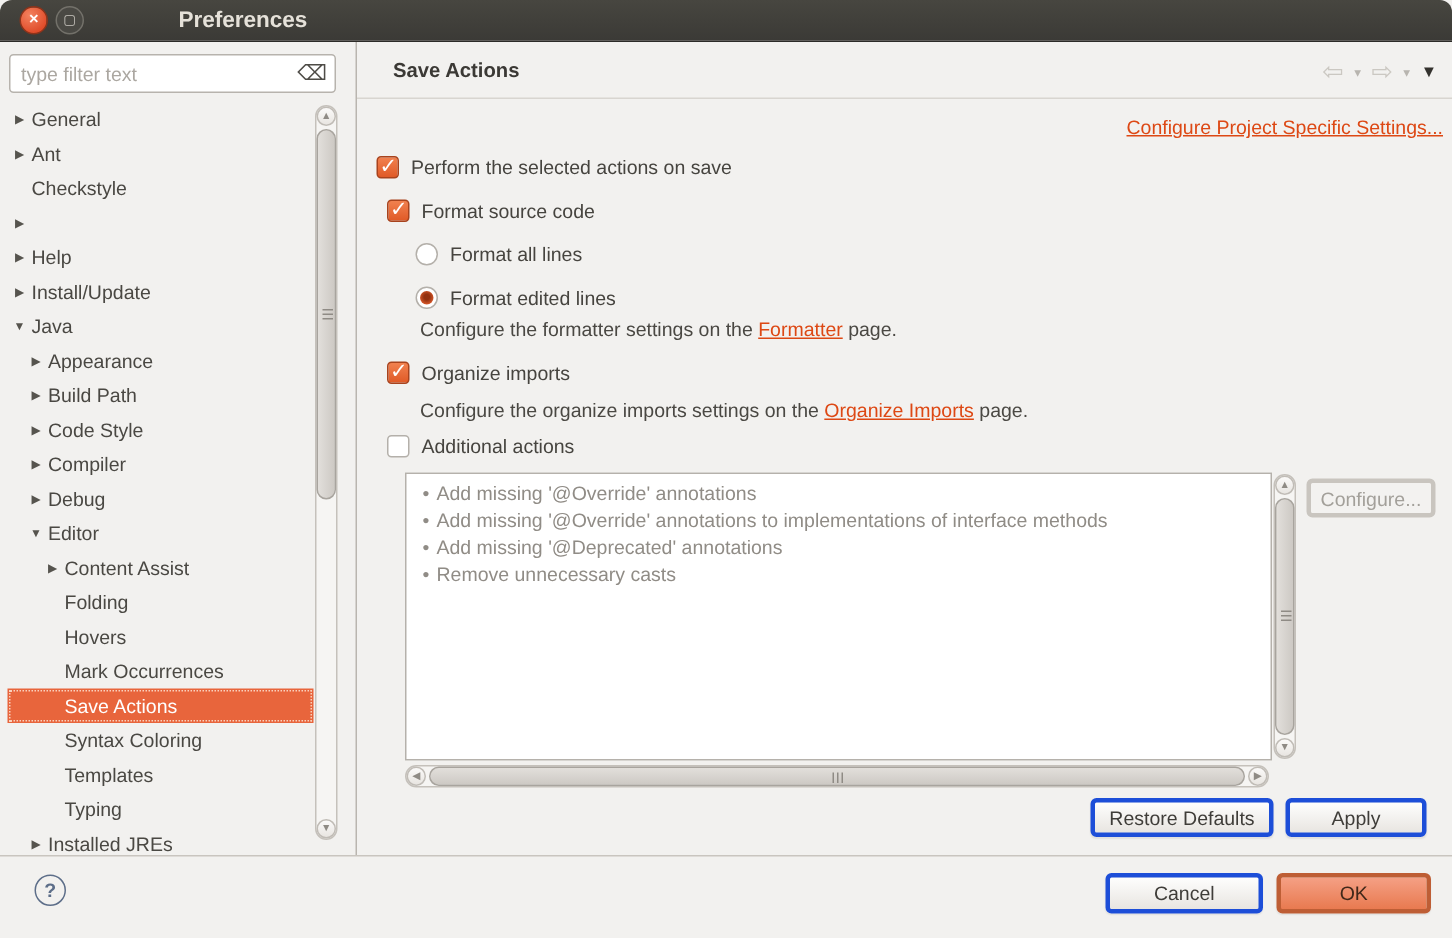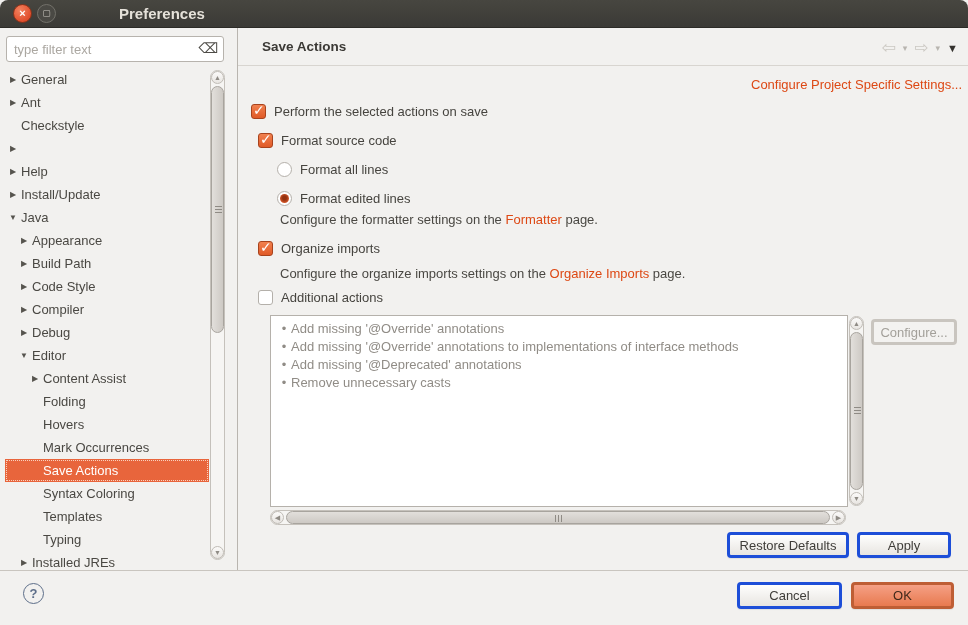--- a/index.html
+++ b/index.html
@@ -62,21 +62,21 @@
   
   .content { position:absolute; left:238px; top:28px; width:730px; height:542px; }
   .page-title { position:absolute; left:24px; top:11px; font-weight:bold; font-size:13.5px; color:#3B3935; }
   .nav { position:absolute; right:10px; top:10px; display:flex; align-items:center; gap:7px; }
   .nav-arrow { font-size:17px; color:#CBC8C2; line-height:20px; }
   .nav-dd { font-size:9px; color:#B8B5AF; }
   .nav-menu { font-size:11px; color:#34322E; }
   .hdr-sep { position:absolute; left:0; top:37px; width:730px; height:1px; background:#D8D5D0; }
 
   .proj-link-row { position:absolute; right:6px; top:49px; }
-  a.link { color:#DD4814; cursor:pointer; }
+  a.link { color:#DD4814; text-decoration:underline; cursor:pointer; }
 
   .ctl-row { position:absolute; display:flex; align-items:center; gap:8px; height:16px; }
   .cb { width:15px; height:15px; border:1px solid #B4B0AA; border-radius:3px; background:#FFF; flex:0 0 15px;
     position:relative; }
   .cb.checked { background:linear-gradient(#F1814F,#E05A27); border-color:#A8431D; }
   .cb.checked::after { content:"✓"; position:absolute; left:1px; top:-3px; color:#FFF; font-size:14px; font-weight:bold; }
   .radio { width:15px; height:15px; border:1px solid #B4B0AA; border-radius:50%; background:#FFF; flex:0 0 15px;
     position:relative; }
   .radio.checked::after { content:""; position:absolute; left:2px; top:2px; width:9px; height:9px; border-radius:50%;
     background:radial-gradient(circle at 50% 45%, #93310F 0 28%, #DB5A2B 75%); }

